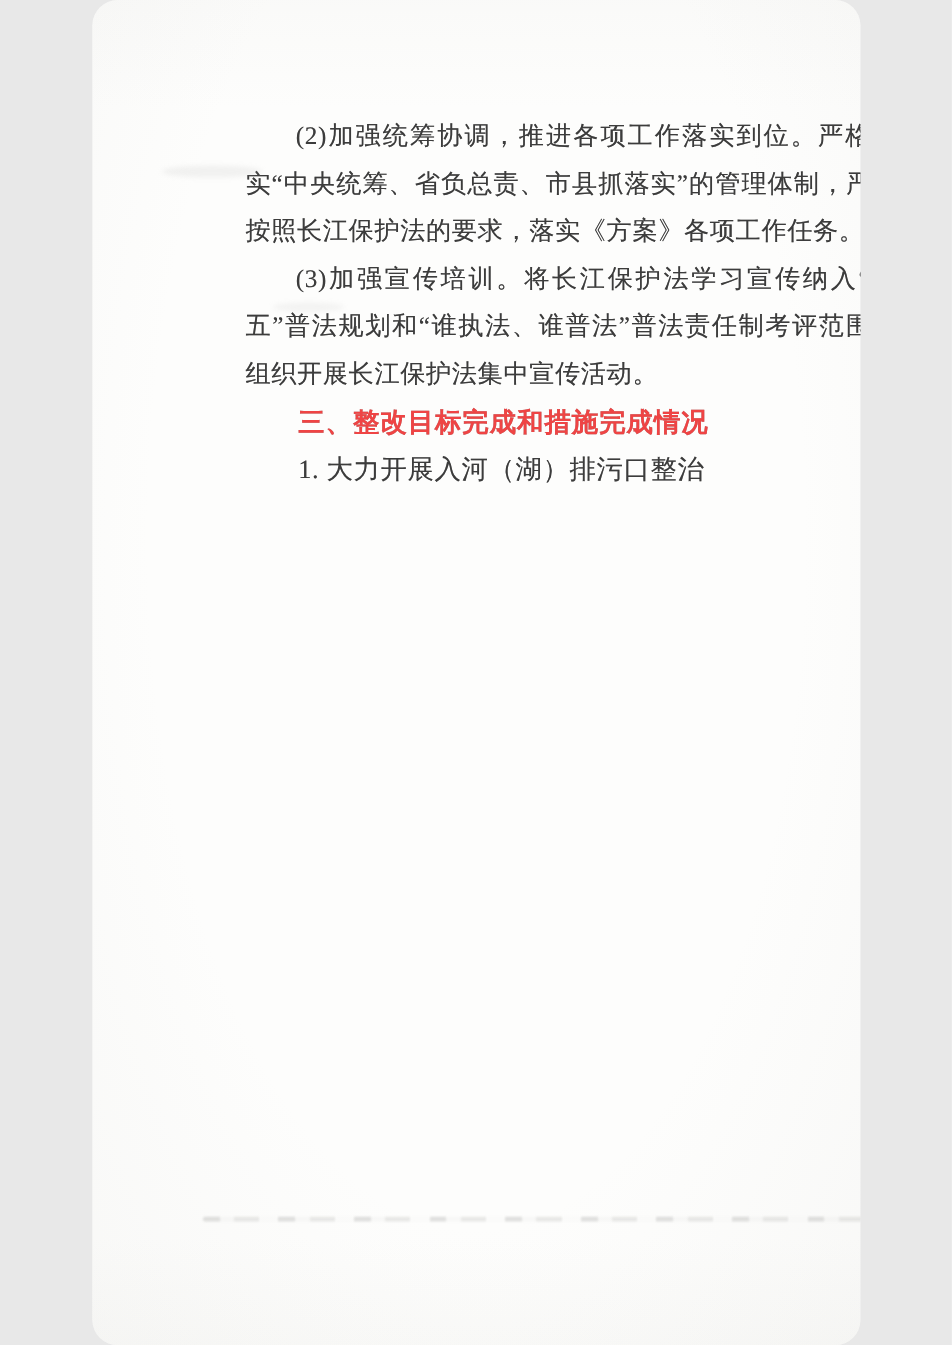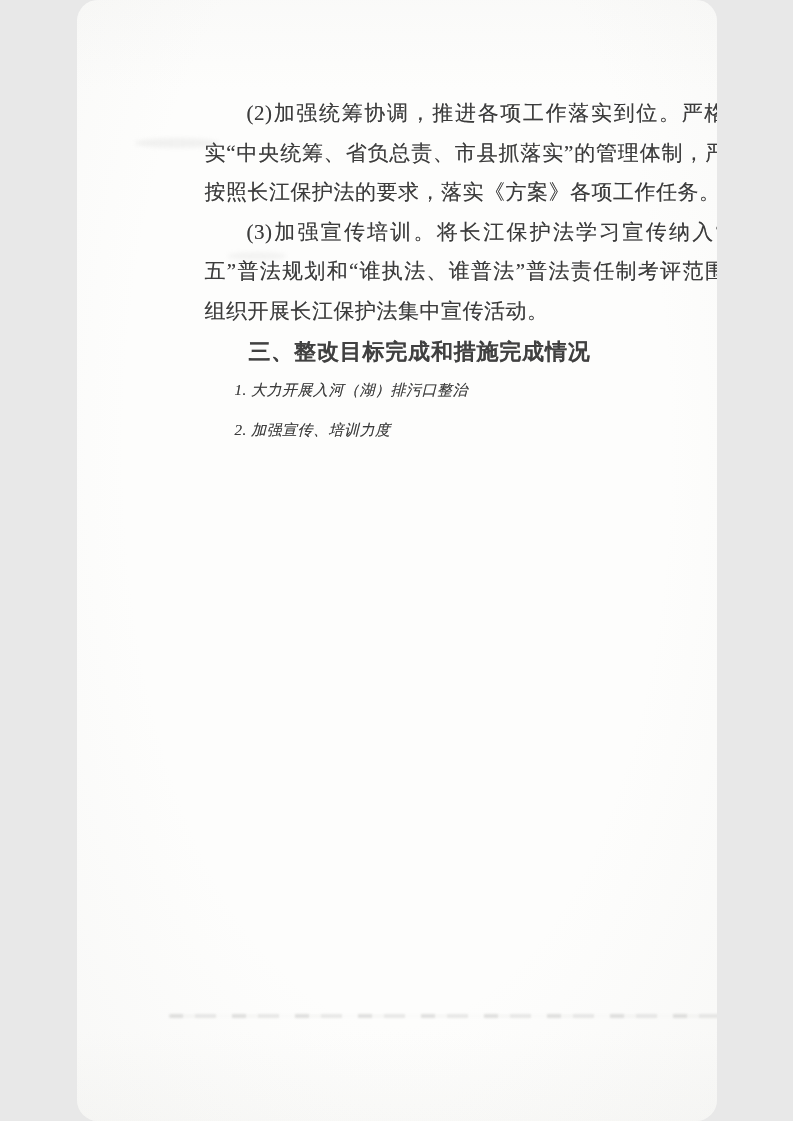--- a/index.html
+++ b/index.html
@@ -42,27 +42,26 @@
   .para {
     margin: 0;
     text-indent: 2em;
     color: #3c3c3c;
     
     text-shadow: 0 0 0.4px rgba(70,70,70,0.55);
   }
   .para.h1 {
     font-family: "Liberation Sans", "DejaVu Sans", sans-serif;
     font-weight: 700;
-    color: #404040;
+    color: #ef4444;
     font-size: 22px;
     letter-spacing: 0.8px;
   }
   .para.h2 {
-    font-style: italic; 
-    font-size: 15px;
+    font-size: 22px;
   }
   
   .noise {
     position: absolute;
     pointer-events: none;
   }
   .noise-streak-bottom {
     left: 92px;
     top: 1014px;
     width: 616px;
@@ -96,18 +95,17 @@
 </style>
 </head>
 <body>
 
 <div class="page">
   <div class="text-block" id="doc">
       <p class="para body">(2)加强统筹协调，推进各项工作落实到位。严格落实“中央统筹、省负总责、市县抓落实”的管理体制，严格按照长江保护法的要求，落实《方案》各项工作任务。</p>
       <p class="para body">(3)加强宣传培训。将长江保护法学习宣传纳入“八五”普法规划和“谁执法、谁普法”普法责任制考评范围，组织开展长江保护法集中宣传活动。</p>
       <p class="para h1">三、整改目标完成和措施完成情况</p>
       <p class="para h2">1. 大力开展入河（湖）排污口整治</p>
-      <p class="para h2">2. 加强宣传、培训力度</p>
     </div>
   <div class="noise noise-smudge-left"></div>
   <div class="noise noise-smudge-mid"></div>
   <div class="noise noise-streak-bottom"></div>
 </div>
 
 </body></html>

